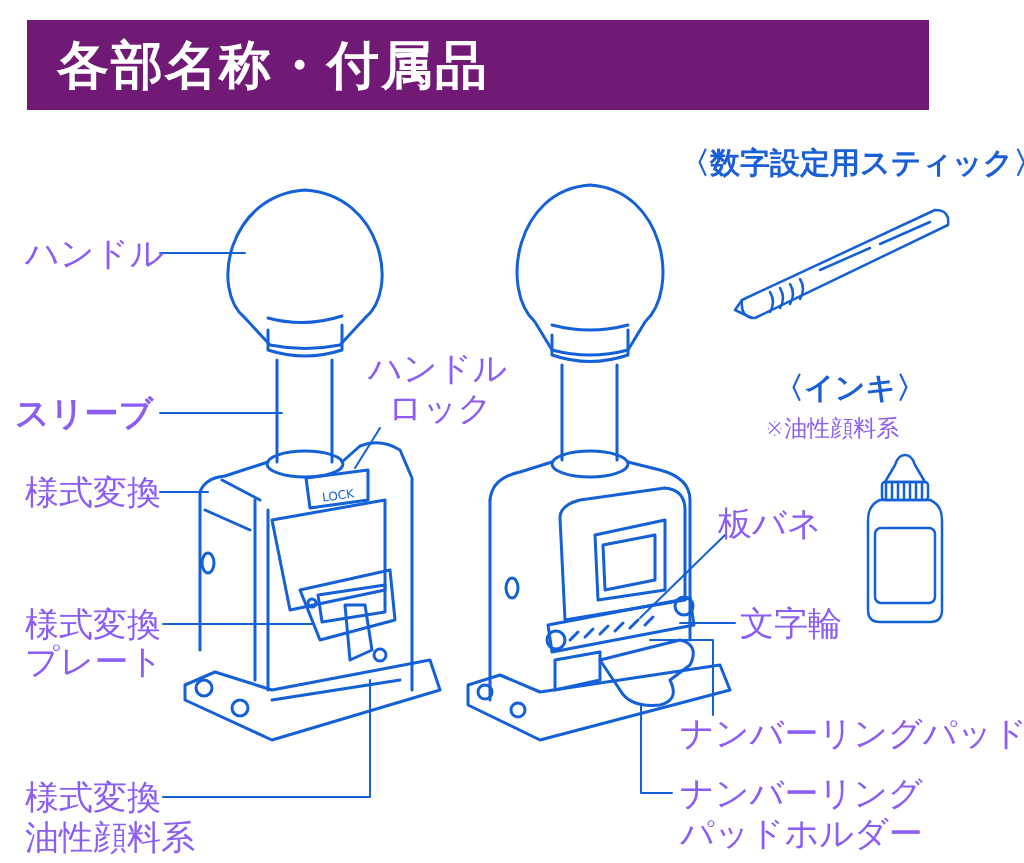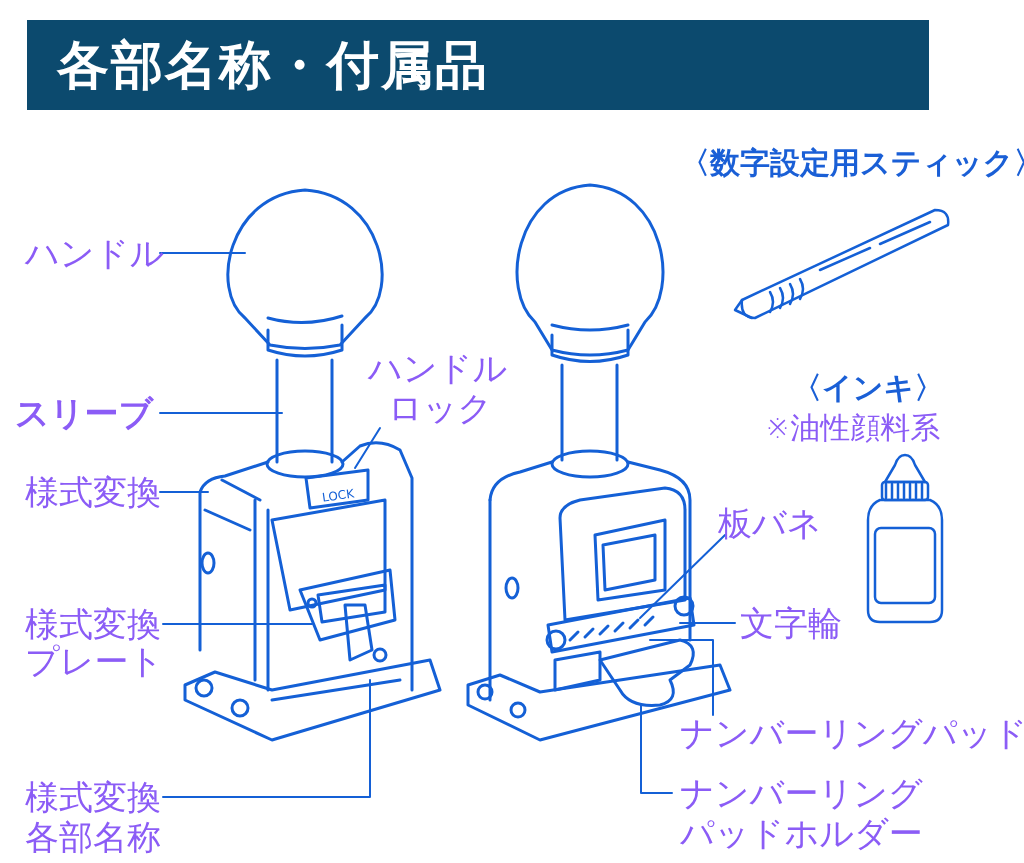--- a/index.html
+++ b/index.html
@@ -2,21 +2,21 @@
 <html><head>
   <meta charset="utf-8">
   <style>
     html, body { margin: 0; padding: 0; }
     body {
       width: 1024px; height: 863px; background: #ffffff; position: relative; overflow: hidden;
       font-family: "DejaVu Sans", sans-serif;
     }
     .header-band {
       position: absolute; left: 27px; top: 20px; width: 902px; height: 90px;
-      background: #0c4a6e;
+      background: #701a75;
     }
     .header-title {
       position: absolute; left: 30px; top: 14px;
       color: #ffffff; font-size: 52px; font-weight: bold; letter-spacing: 2px; line-height: 62px;
       font-family: "DejaVu Sans", sans-serif;
     }
     .lbl {
       position: absolute; color: #8b5cf6; font-size: 34px; line-height: 40px; white-space: nowrap;
       font-family: "DejaVu Sans", sans-serif; font-weight: 300;
     }
@@ -123,23 +123,23 @@
 </svg>
 
 <div class="lbl" style="left:25px; top:233px;">ハンドル</div>
 <div class="lbl" style="left:15px; top:393px;font-weight:bold;">スリーブ</div>
 <div class="lbl" style="left:25px; top:472px;">様式変換</div>
 <div class="lbl" style="left:368px; top:348px;">ハンドル</div>
 <div class="lbl" style="left:388px; top:388px;">ロック</div>
 <div class="lbl" style="left:25px; top:604px;">様式変換</div>
 <div class="lbl" style="left:25px; top:644px;font-family:Liberation Mono, monospace;">プレート</div>
 <div class="lbl" style="left:25px; top:777px;">様式変換</div>
-<div class="lbl" style="left:25px; top:817px;">各部名称</div>
+<div class="lbl" style="left:25px; top:817px;">油性顔料系</div>
 
 <div class="lbl" style="left:718px; top:503px;">板バネ</div>
 <div class="lbl" style="left:740px; top:603px;text-align:center;">文字輪</div>
 <div class="lbl" style="left:680px; top:713px;">ナンバーリングパッド</div>
 <div class="lbl" style="left:680px; top:773px;">ナンバーリング</div>
 <div class="lbl" style="left:680px; top:813px;">パッドホルダー</div>
 
 <div class="lbl bold" style="left:680px; top:143px; font-size:30px;">〈数字設定用スティック〉</div>
-<div class="lbl bold" style="left:792px; top:368px; font-size:30px;text-align:center;">〈インキ〉</div>
-<div class="lbl" style="left:765px; top:408px; font-size:30px;">※油性顔料系</div>
+<div class="lbl bold" style="left:774px; top:368px; font-size:30px;text-align:center;">〈インキ〉</div>
+<div class="lbl" style="left:765px; top:408px; font-size:23px;">※油性顔料系</div>
 
 </body></html>

